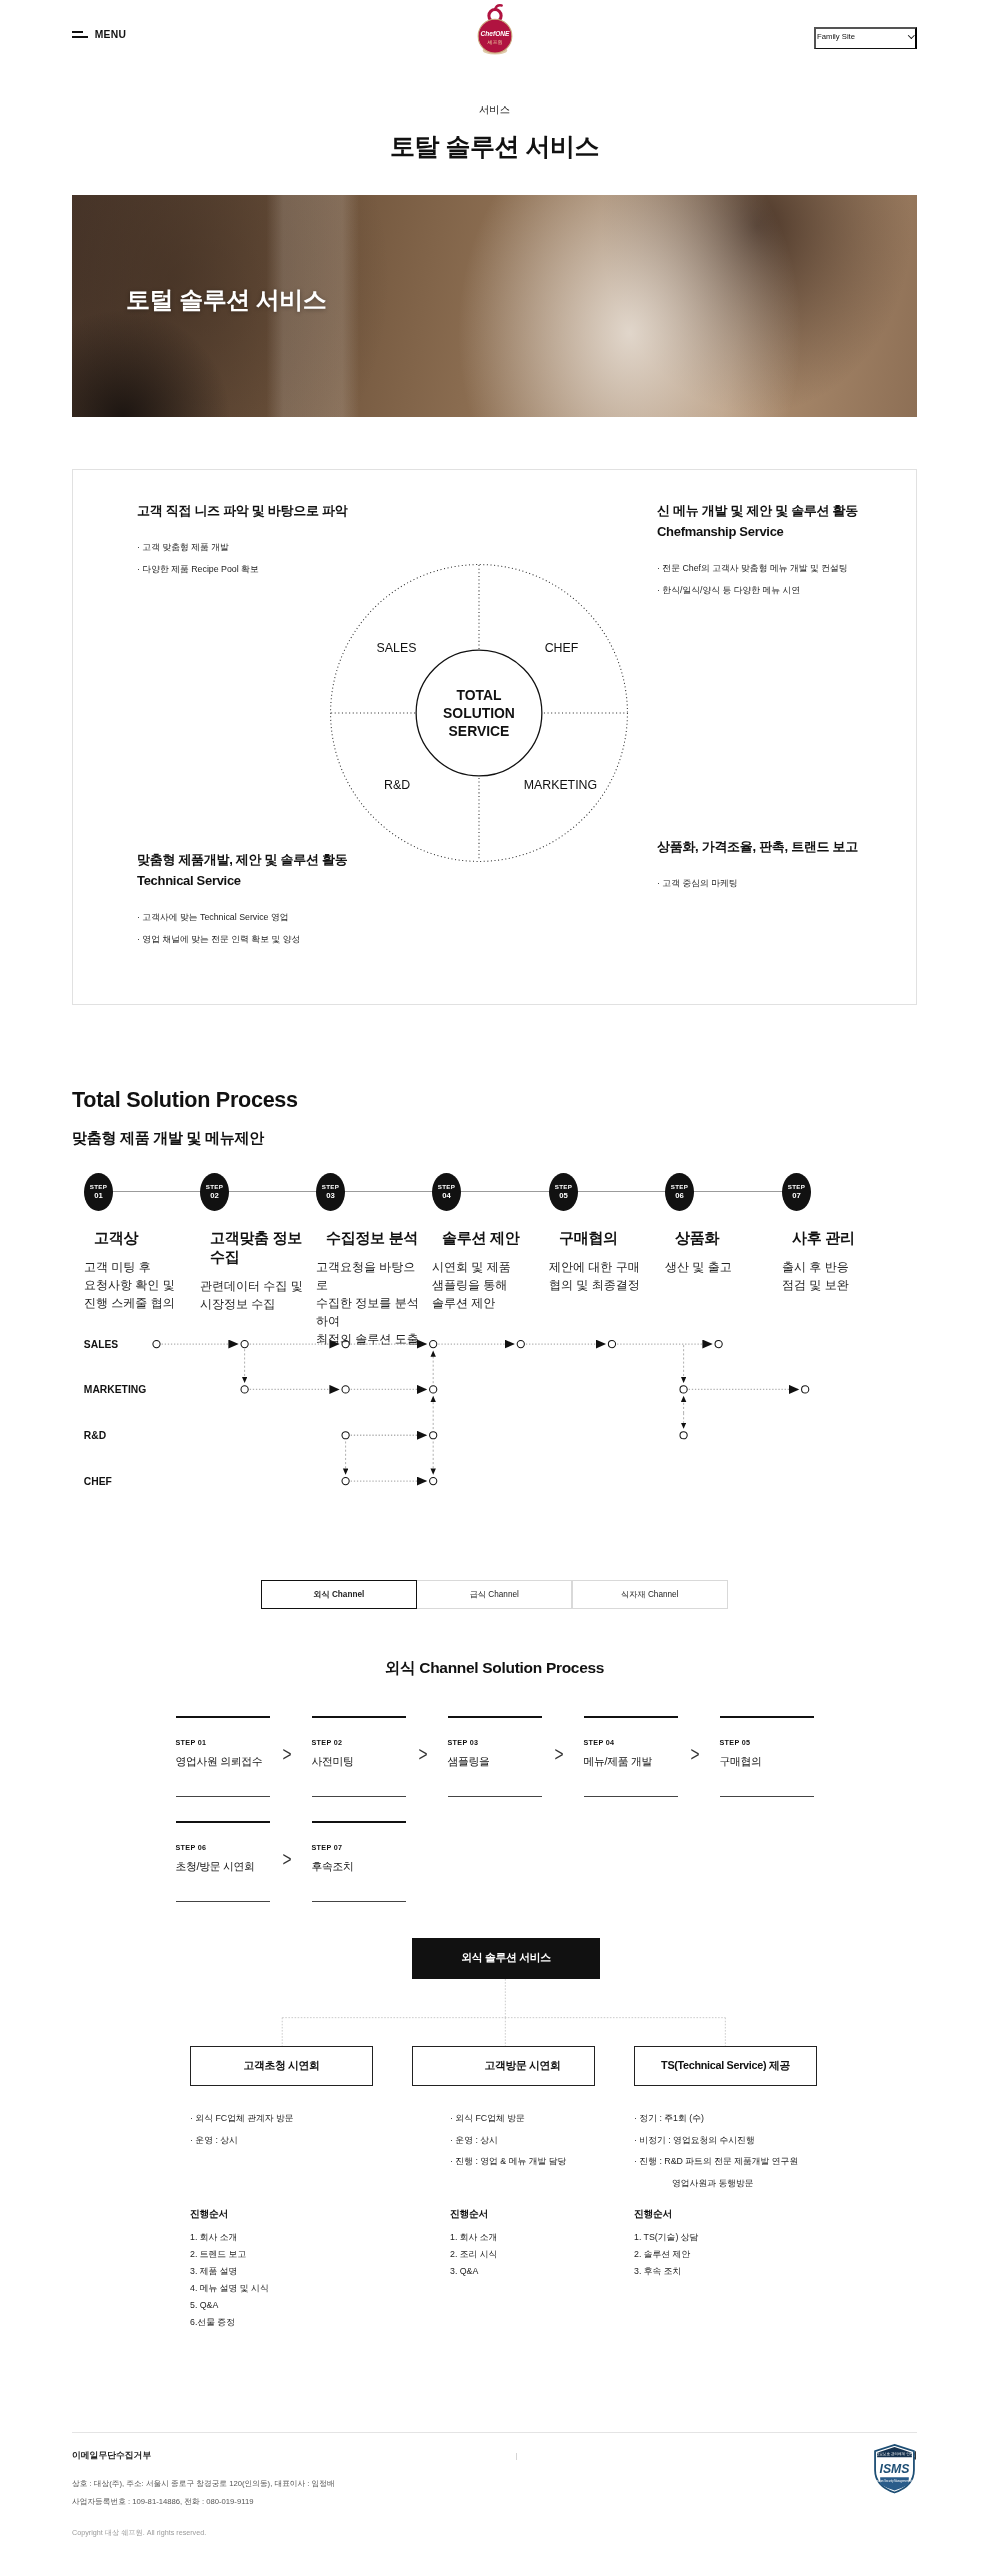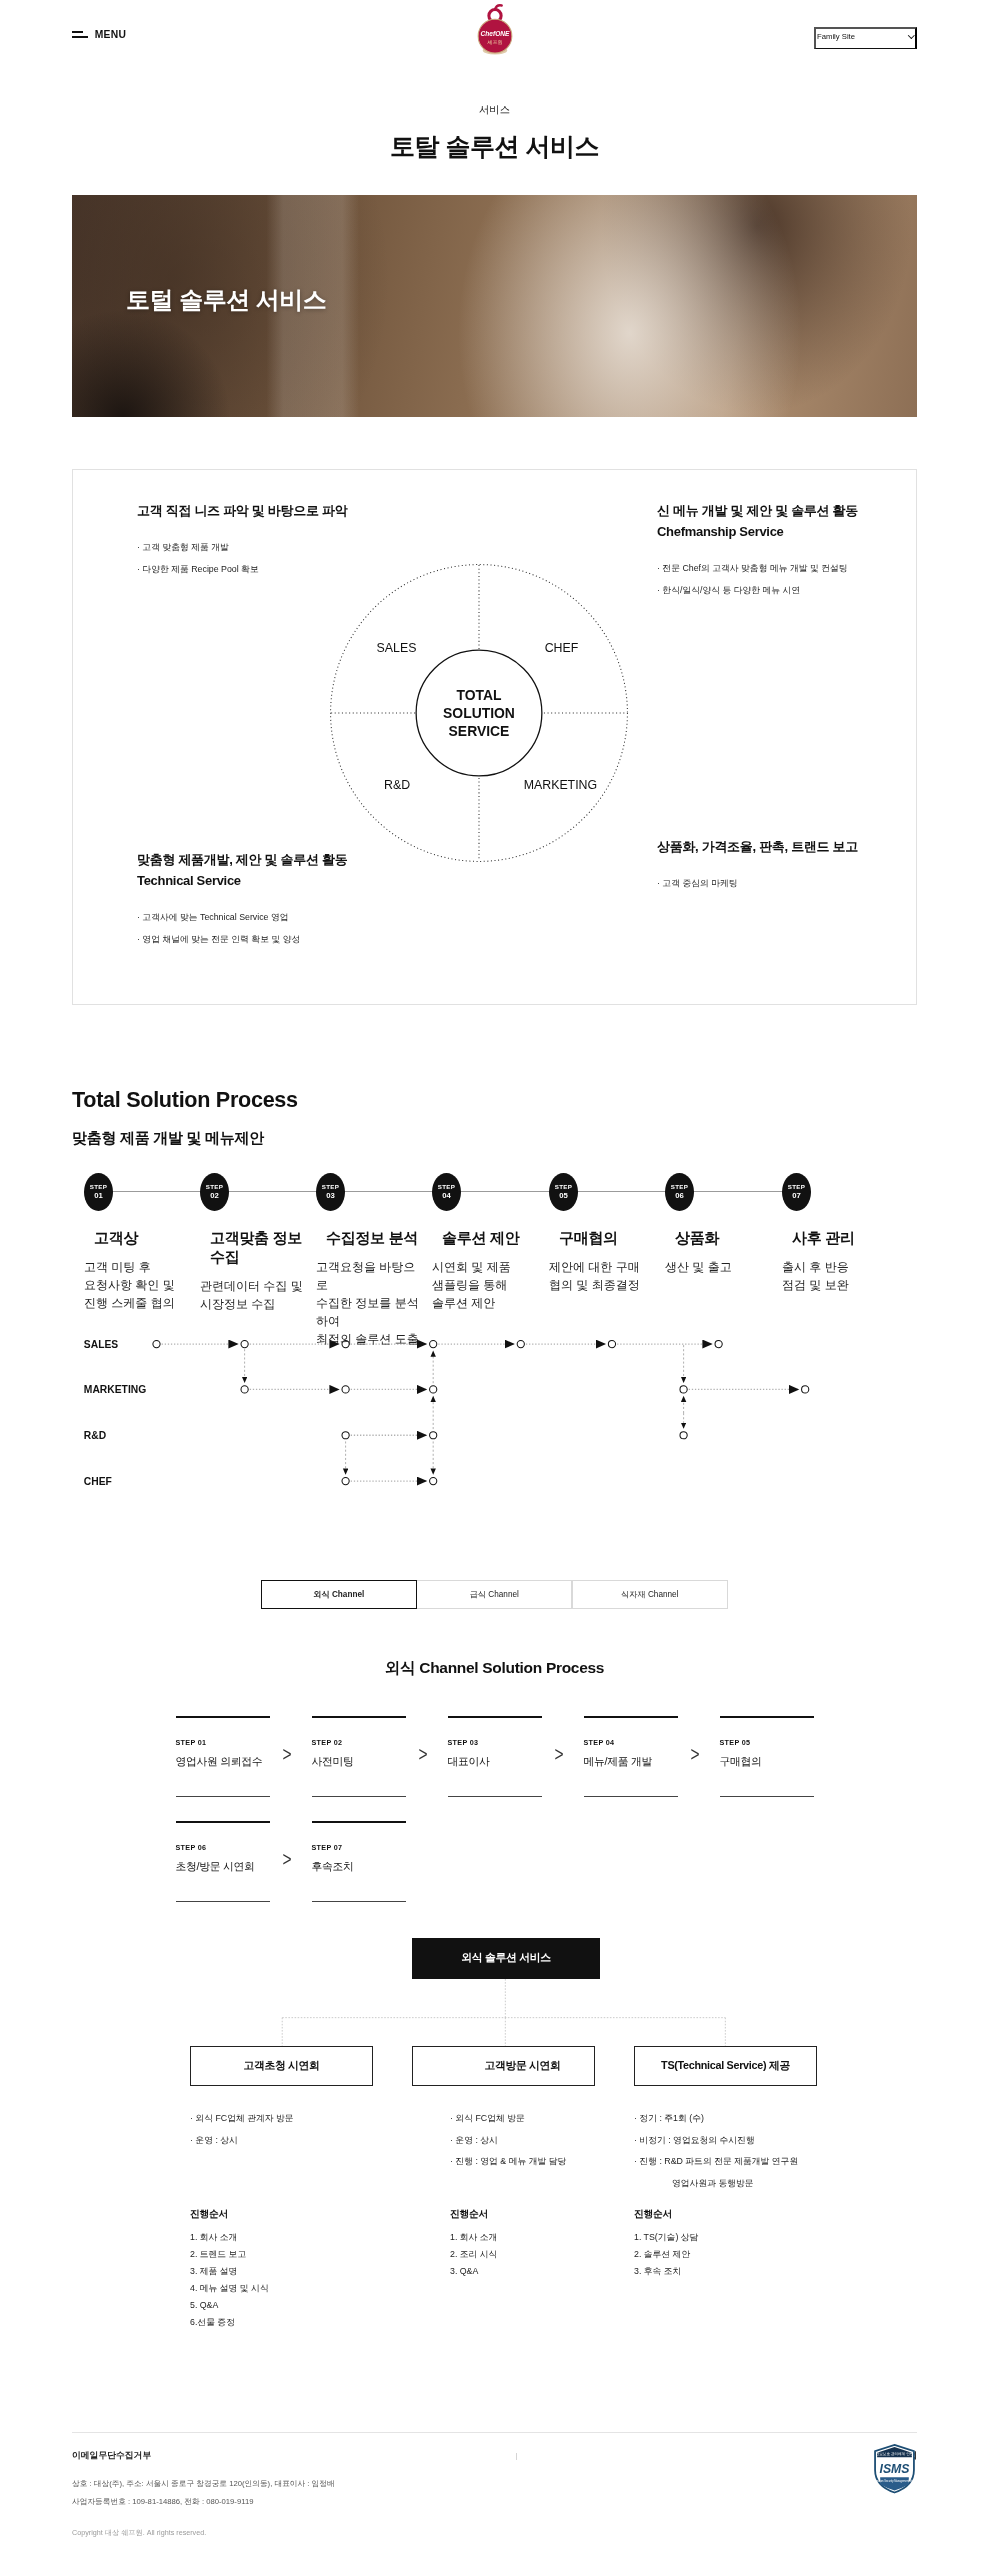--- a/index.html
+++ b/index.html
@@ -381,21 +381,21 @@
   </div>
   <div class="chcol">
     <div class="bar"></div>
     <div class="num">STEP 02</div>
     <div class="ttl">사전미팅</div>
     <div class="base"></div>
   </div>
   <div class="chcol">
     <div class="bar"></div>
     <div class="num">STEP 03</div>
-    <div class="ttl">대표이사</div>
+    <div class="ttl">샘플링을</div>
     <div class="base"></div>
   </div>
   <div class="chcol">
     <div class="bar"></div>
     <div class="num">STEP 04</div>
     <div class="ttl">메뉴/제품 개발</div>
     <div class="base"></div>
   </div>
   <div class="chcol">
     <div class="bar"></div>

